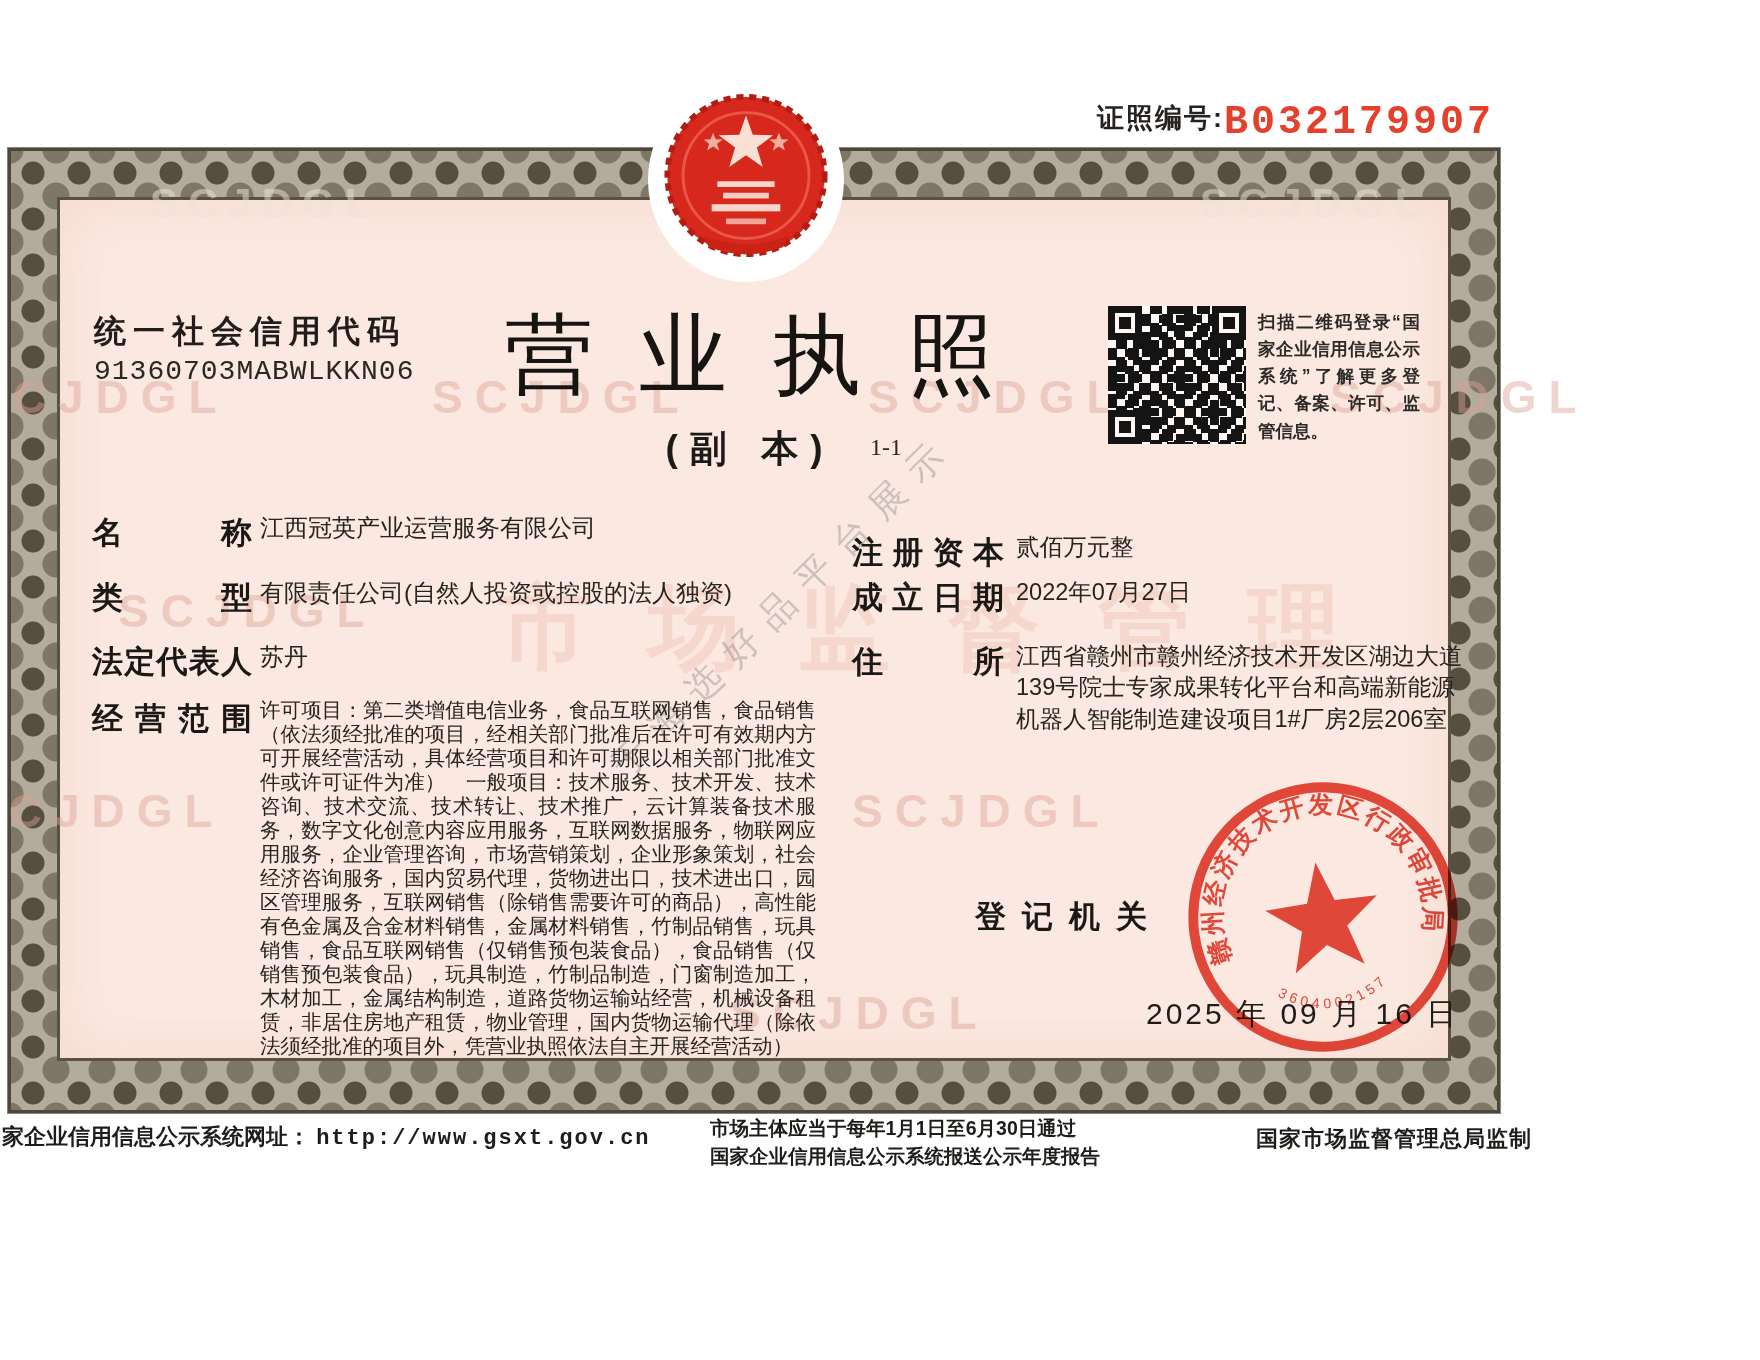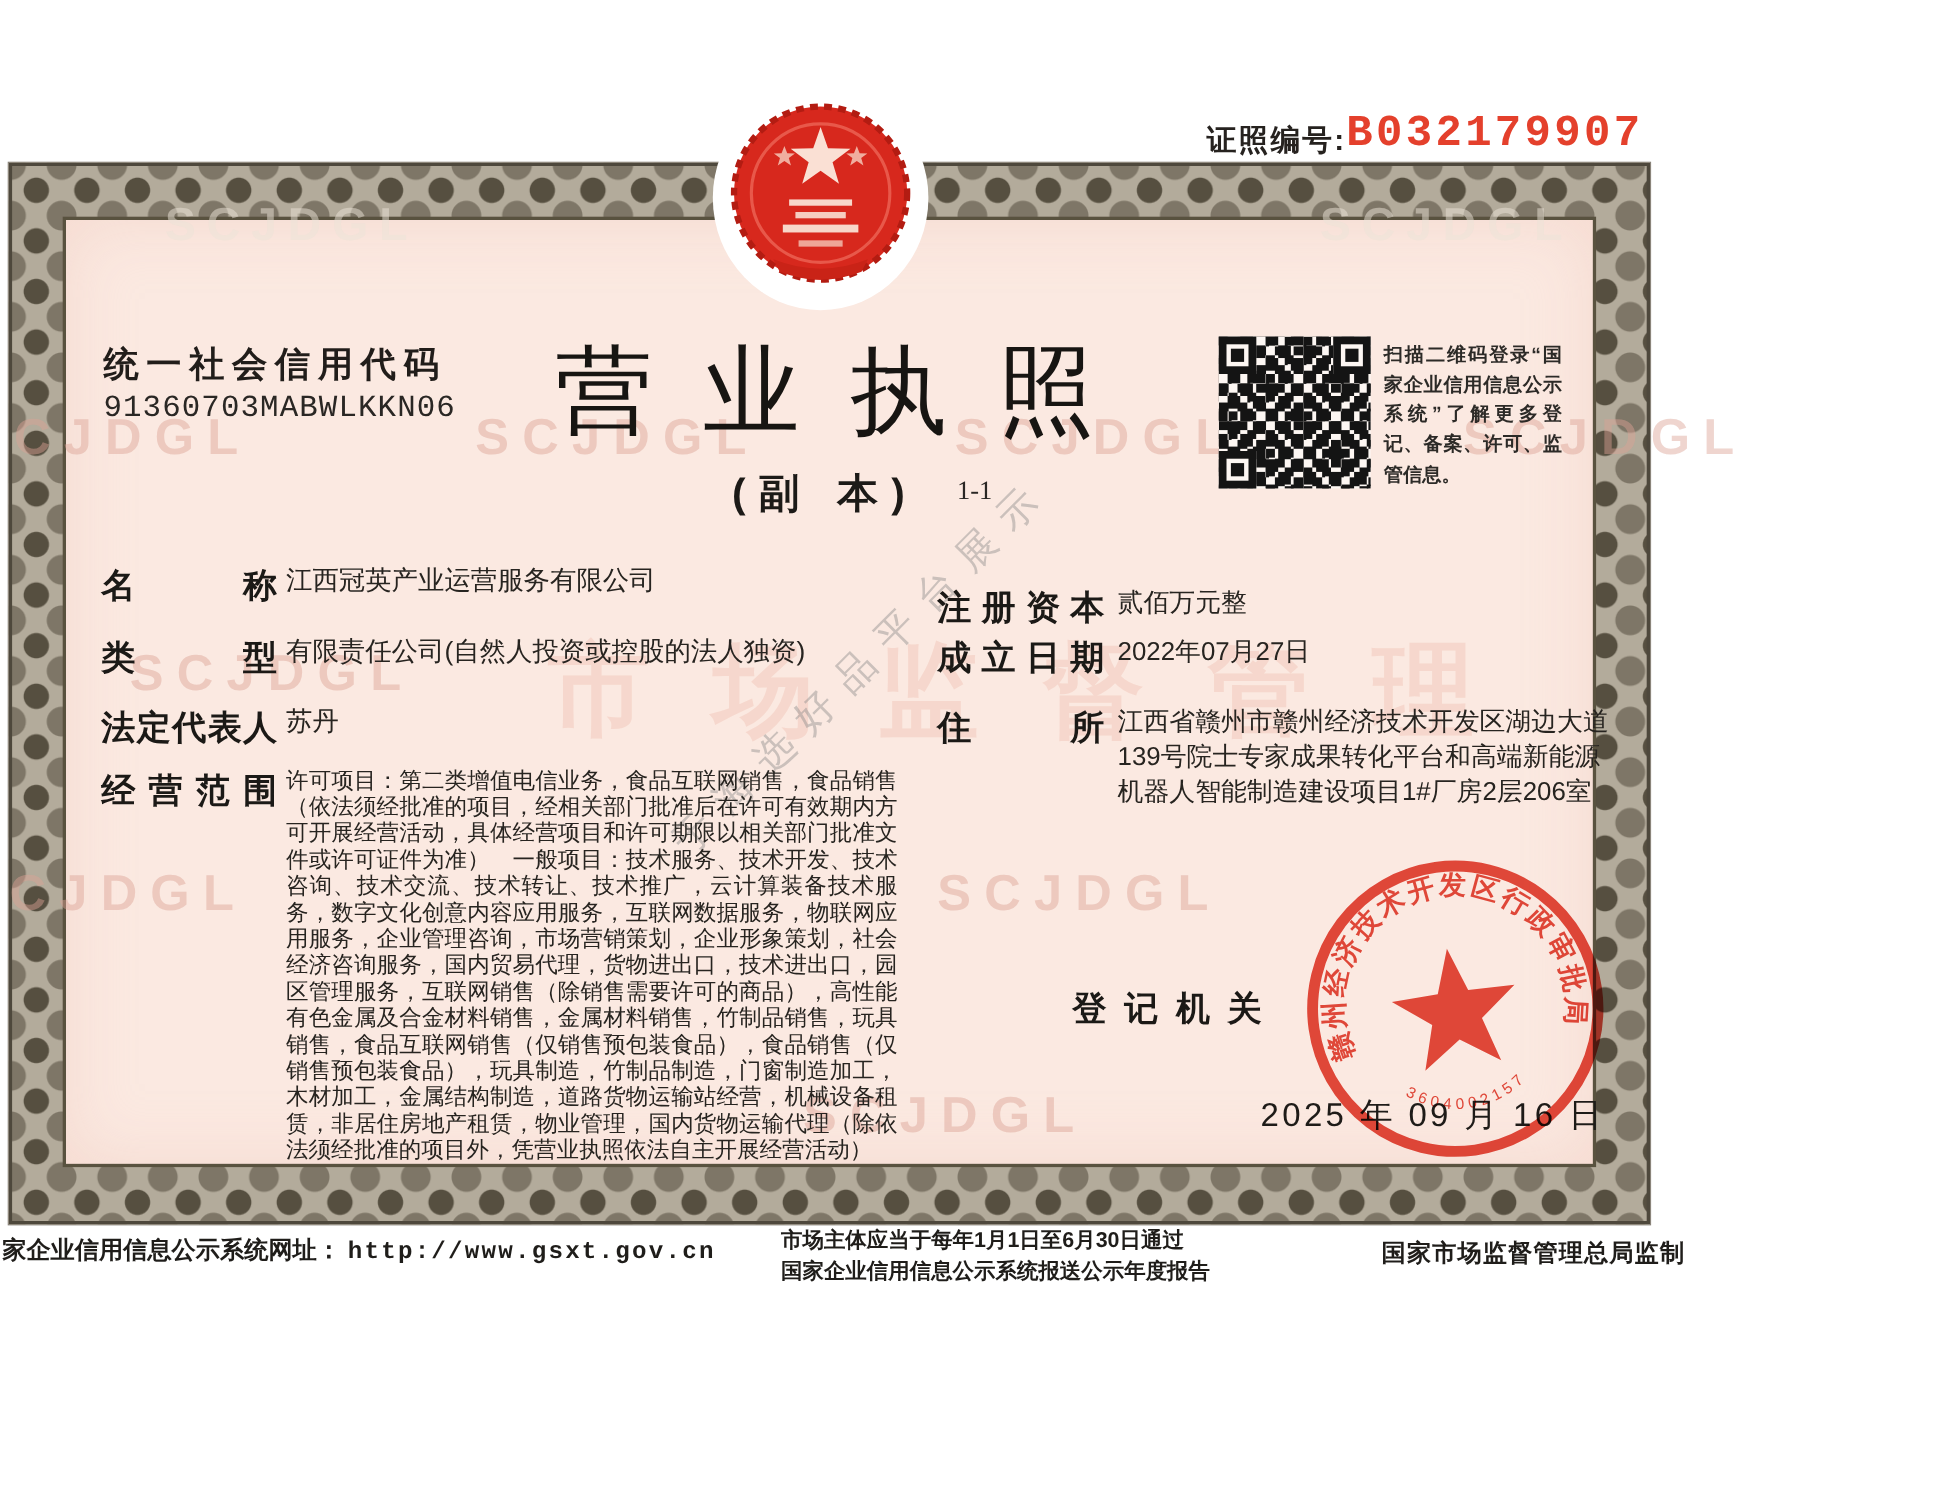--- a/index.html
+++ b/index.html
@@ -1,20 +1,20 @@
 <!DOCTYPE html>
 <html><head>
 <meta charset="utf-8">
 <style>
   html,body{margin:0;padding:0;}
   body{width:1760px;height:1360px;background:#ffffff;font-family:"Liberation Sans","DejaVu Sans",sans-serif;}
   .page{position:relative;width:1760px;height:1360px;background:#fff;overflow:hidden;}
 
   
-  .serial{position:absolute;top:100px;right:266px;display:flex;align-items:flex-end;}
+  .serial{position:absolute;top:100px;right:266px;display:flex;align-items:flex-start;}
   .serial-label{font-size:27px;font-weight:bold;color:#26221f;letter-spacing:2px;}
   .serial-number{font-size:40px;font-weight:bold;color:#e4402c;font-family:"Liberation Mono","DejaVu Sans Mono",monospace;letter-spacing:3px;}
 
   
   .frame{position:absolute;left:8px;top:148px;width:1492px;height:965px;
     background-color:#b3ab9b;
     background-image:
       radial-gradient(circle,#564f40 11px,rgba(0,0,0,0) 12px),
       radial-gradient(circle,#7e7667 13px,rgba(0,0,0,0) 14px);
     background-size:46px 46px,46px 46px;

